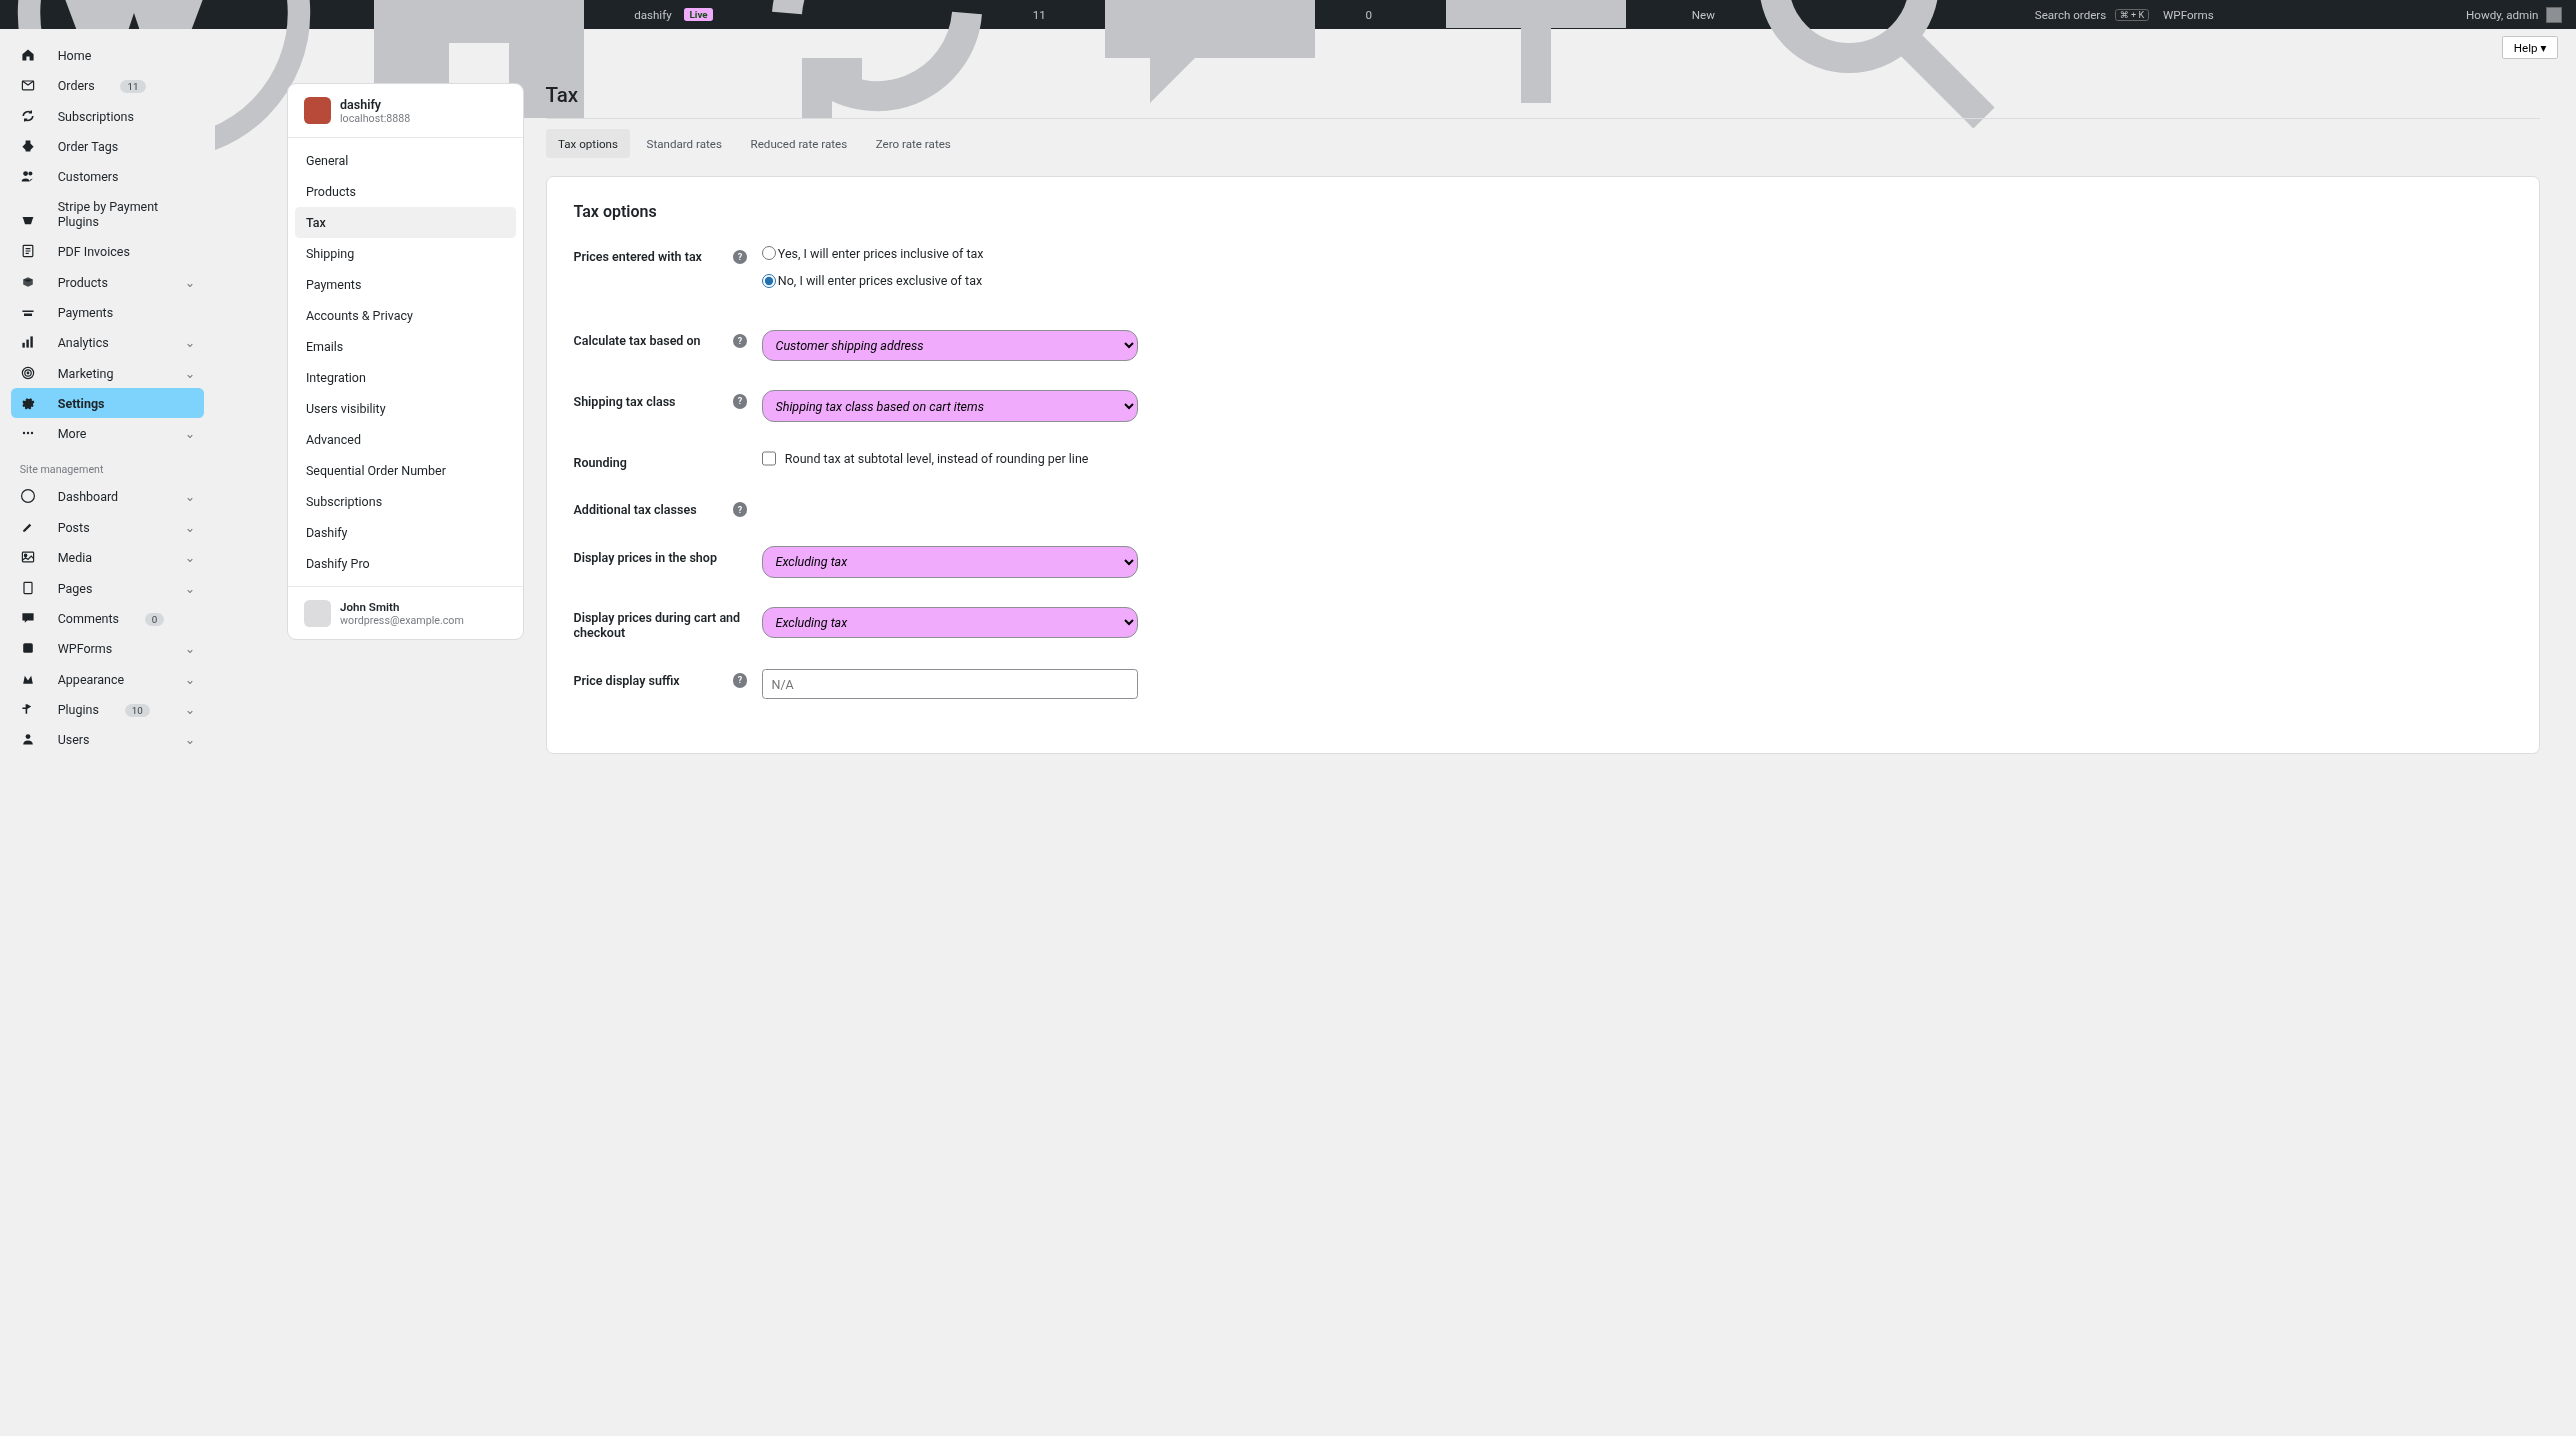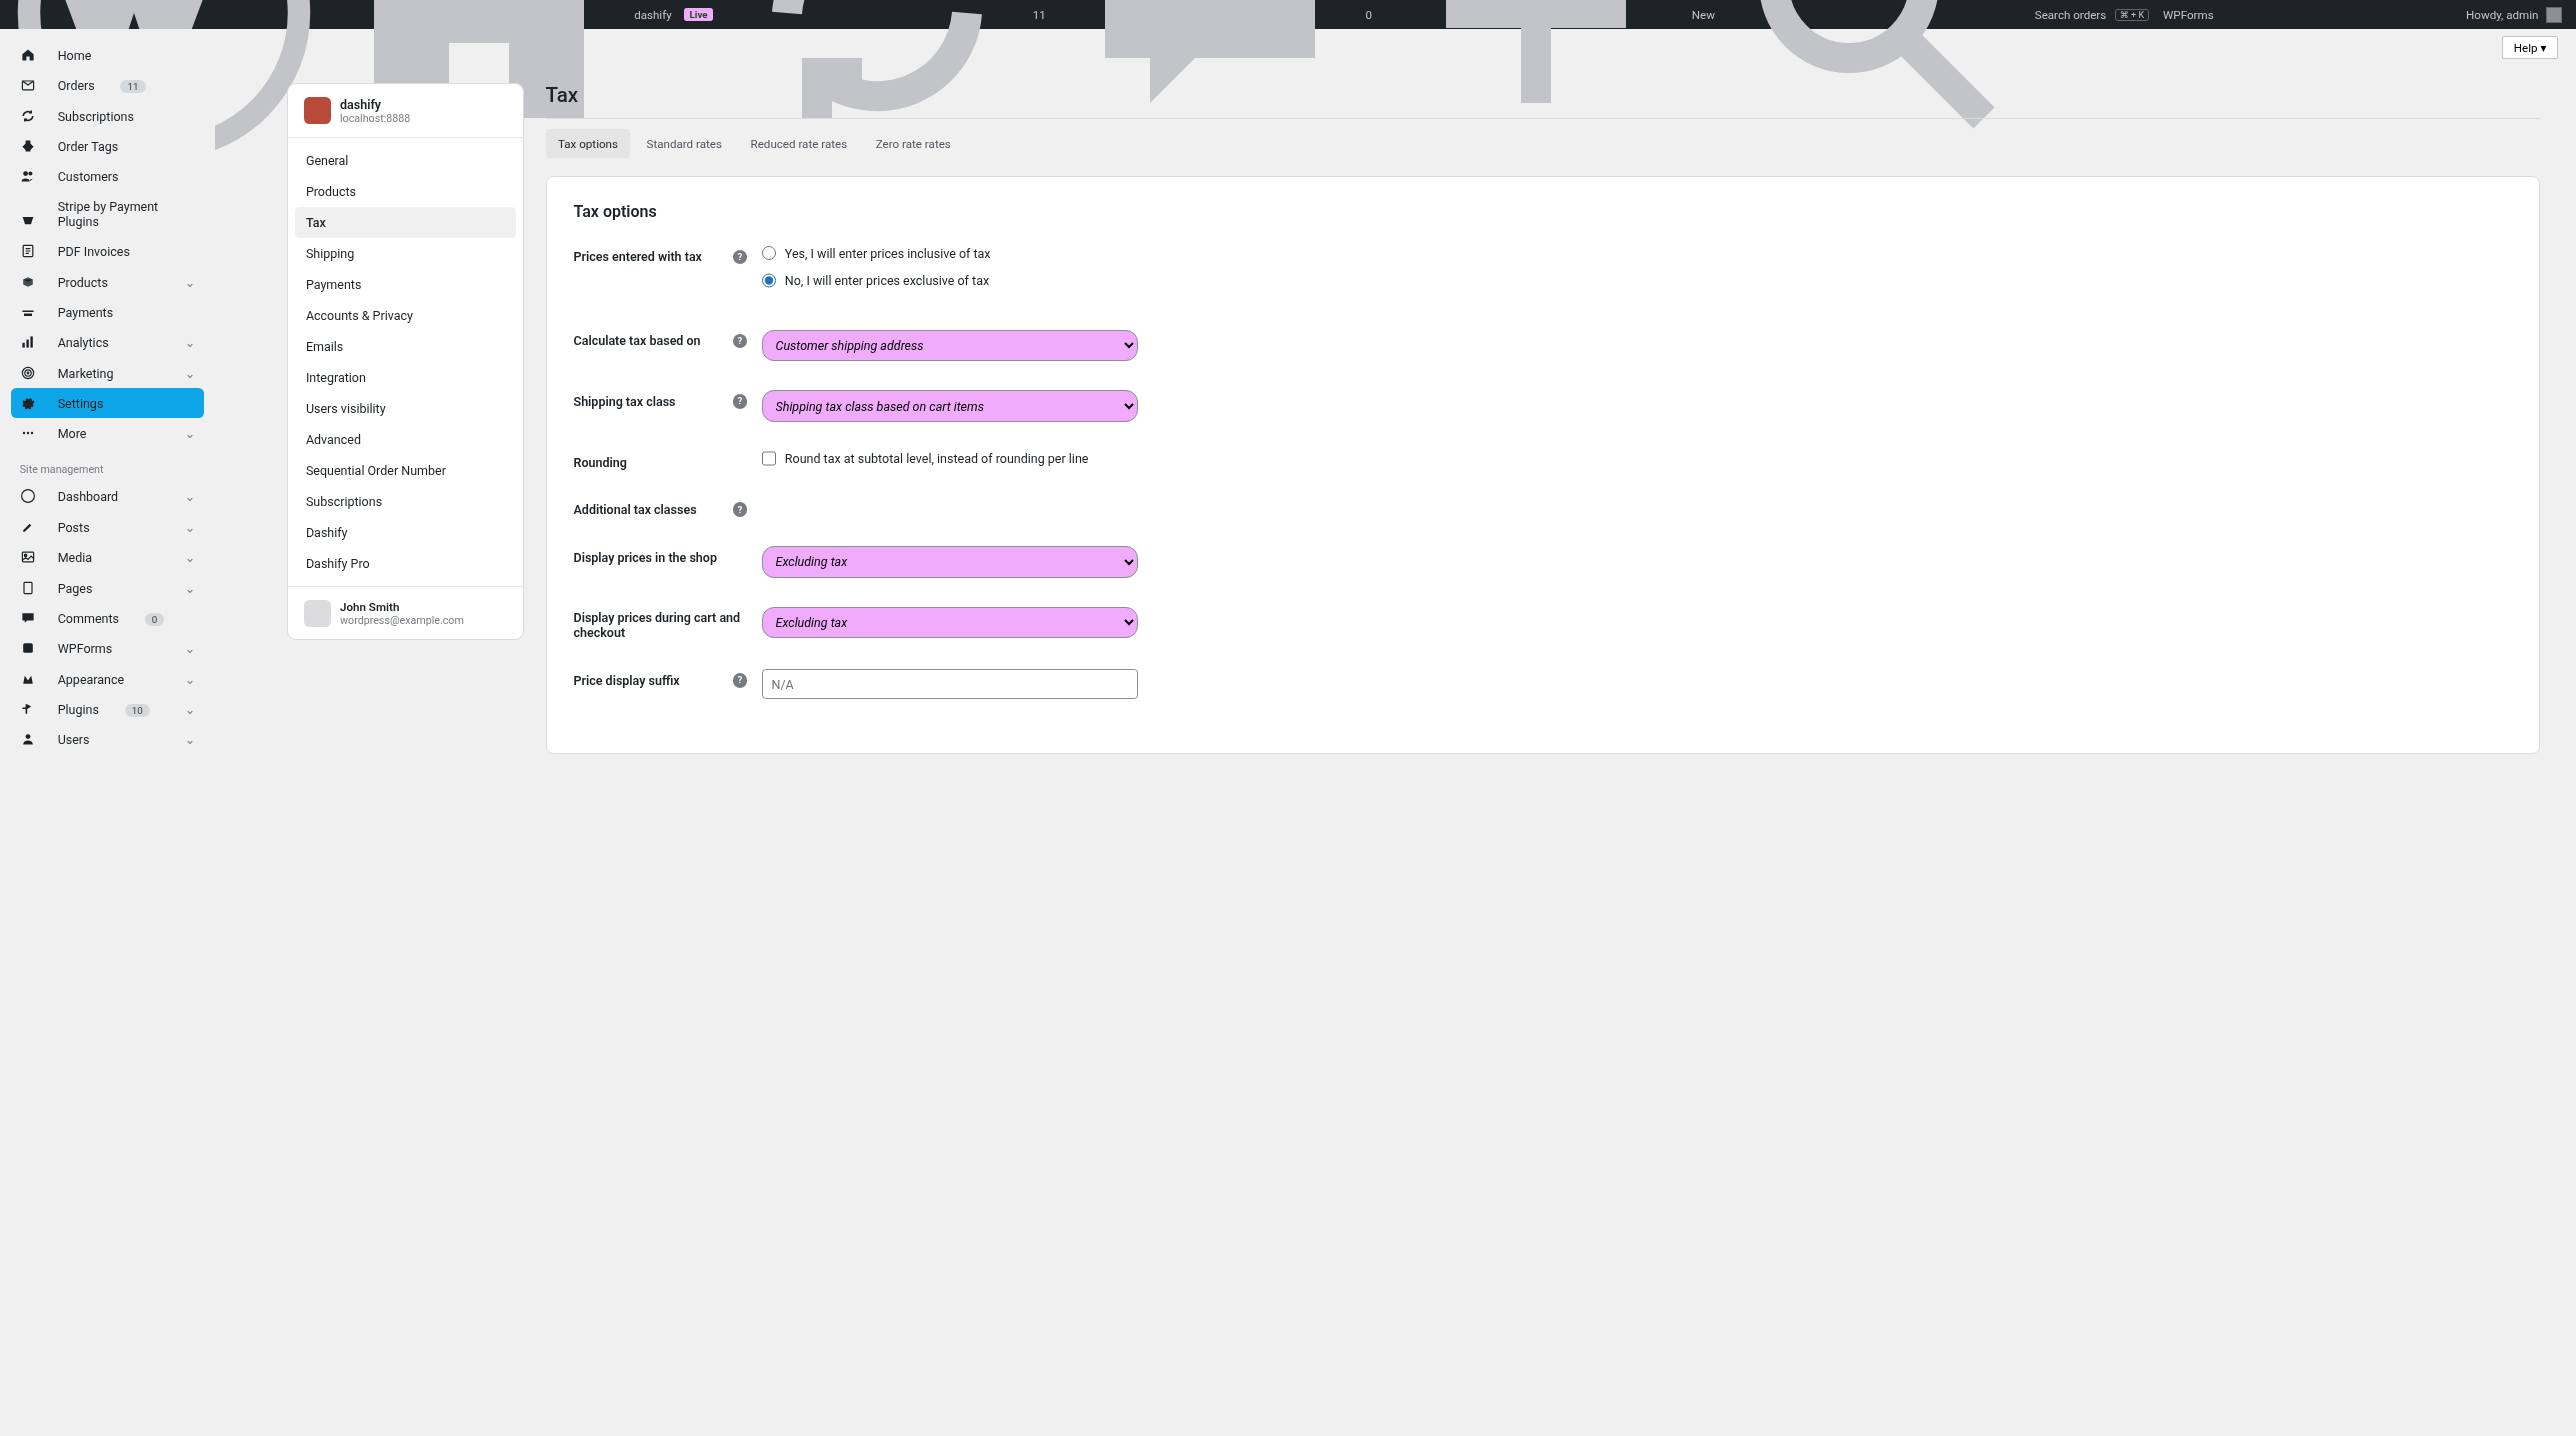--- a/index.html
+++ b/index.html
@@ -14,21 +14,21 @@
 .admin-bar-right { display: flex; align-items: center; gap: 7.2px; padding-right: 7.2px; }
 .admin-bar-avatar { width: 16px; height: 16px; background: #8c8f94; border: 0.9px solid #666; }
 
 
 .wrap { display: flex; min-height: calc(100vh - 29px); }
 
 
 .sidebar { width: 215px; background: #f0f0f1; padding: 10.7px; }
 .sidebar-menu { list-style: none; }
 .sidebar-menu li { display: flex; align-items: flex-end; gap: 22px; padding: 7.2px 9px; border-radius: 5.4px; cursor: pointer; color: #1d2327; font-size: 12.5px; }
-.sidebar-menu li.active { background: #0ea5e9; font-weight: 400; }
+.sidebar-menu li.active { background: #7dd3fc; font-weight: 700; }
 .sidebar-menu li .icon { width: 16px; height: 16px; display: inline-flex; align-items: center; justify-content: center; flex-shrink: 0; }
 .sidebar-menu li .chev { margin-left: auto; color: #787c82; }
 .sidebar-menu li .count { background: #d6d9dc; color: #3c434a; border-radius: 9px; padding: 0.9px 7.2px; font-size: 9.8px; margin-left: 3.6px; }
 .sidebar-section-label { color: #787c82; font-size: 10.7px; padding: 14.3px 9px 5.4px; }
 
 
 .content { flex: 1; padding: 0; position: relative; }
 .help-btn { position: absolute; top: 7.2px; right: 18px; background: #fff; border: 0.9px solid #c3c4c7; padding: 3.6px 10.7px; font-size: 11.6px; border-radius: 1.8px; cursor: pointer; }
 .content-inner { display: flex; gap: 21.5px; padding: 54px 36px 36px 72px; align-items: flex-start; }
 
@@ -51,21 +51,21 @@
 .main h1 { font-size: 20.6px; font-weight: 500; padding-bottom: 10.7px; border-bottom: 0.9px solid #dcdcde; margin-bottom: 10.7px; }
 .tabs { display: flex; gap: 3.6px; margin-bottom: 18px; }
 .tabs .tab { padding: 7.2px 12.5px; border-radius: 3.6px; cursor: pointer; font-size: 11.6px; color: #50575e; }
 .tabs .tab.active { background: #e5e5e5; color: #1d2327; }
 .card { background: #fff; border: 0.9px solid #dcdcde; border-radius: 7.2px; padding: 25px 27px; }
 .card h2 { font-size: 16px; font-weight: 600; margin-bottom: 25px; }
 .form-row { display: flex; align-items: flex-start; margin-bottom: 29px; }
 .form-row .label { width: 188px; font-weight: 600; font-size: 12.5px; display: flex; align-items: center; gap: 5.4px; padding-top: 3.6px; }
 .form-row .help-icon { width: 14.3px; height: 14.3px; border-radius: 50%; background: #787c82; color: #fff; font-size: 9px; display: inline-flex; align-items: center; justify-content: center; margin-left: auto; margin-right: 14.3px; flex-shrink: 0; }
 .form-row .field { flex: 1; max-width: 376px; }
-.radio-opt { display: flex; gap: 9px; margin-bottom: 12.5px; font-size: 12.5px; }
+.radio-opt { display: flex; align-items: center; gap: 2px; margin-bottom: 12.5px; font-size: 12.5px; }
 .radio-opt input[type=radio] { width: 14.3px; height: 14.3px; accent-color: #2271b1; }
 .check-opt { display: flex; align-items: center; gap: 9px; font-size: 12.5px; }
 .check-opt input[type=checkbox] { width: 14.3px; height: 14.3px; }
 .select { width: 100%; padding: 6.3px 9px; border: 0.9px solid #8c8f94; border-radius: 12px; font-size: 12.5px; background: #f0abfc; font-style: italic; }
 .textarea { width: 100%; padding: 6.3px 9px; border: 0.9px solid #8c8f94; border-radius: 3.6px; font-size: 12.5px; min-height: 54px; resize: vertical; font-family: inherit; }
 .input { width: 100%; padding: 6.3px 9px; border: 0.9px solid #8c8f94; border-radius: 3.6px; font-size: 12.5px; }
 
 svg { width: 100%; height: 100%; }
 </style>
 </head>

